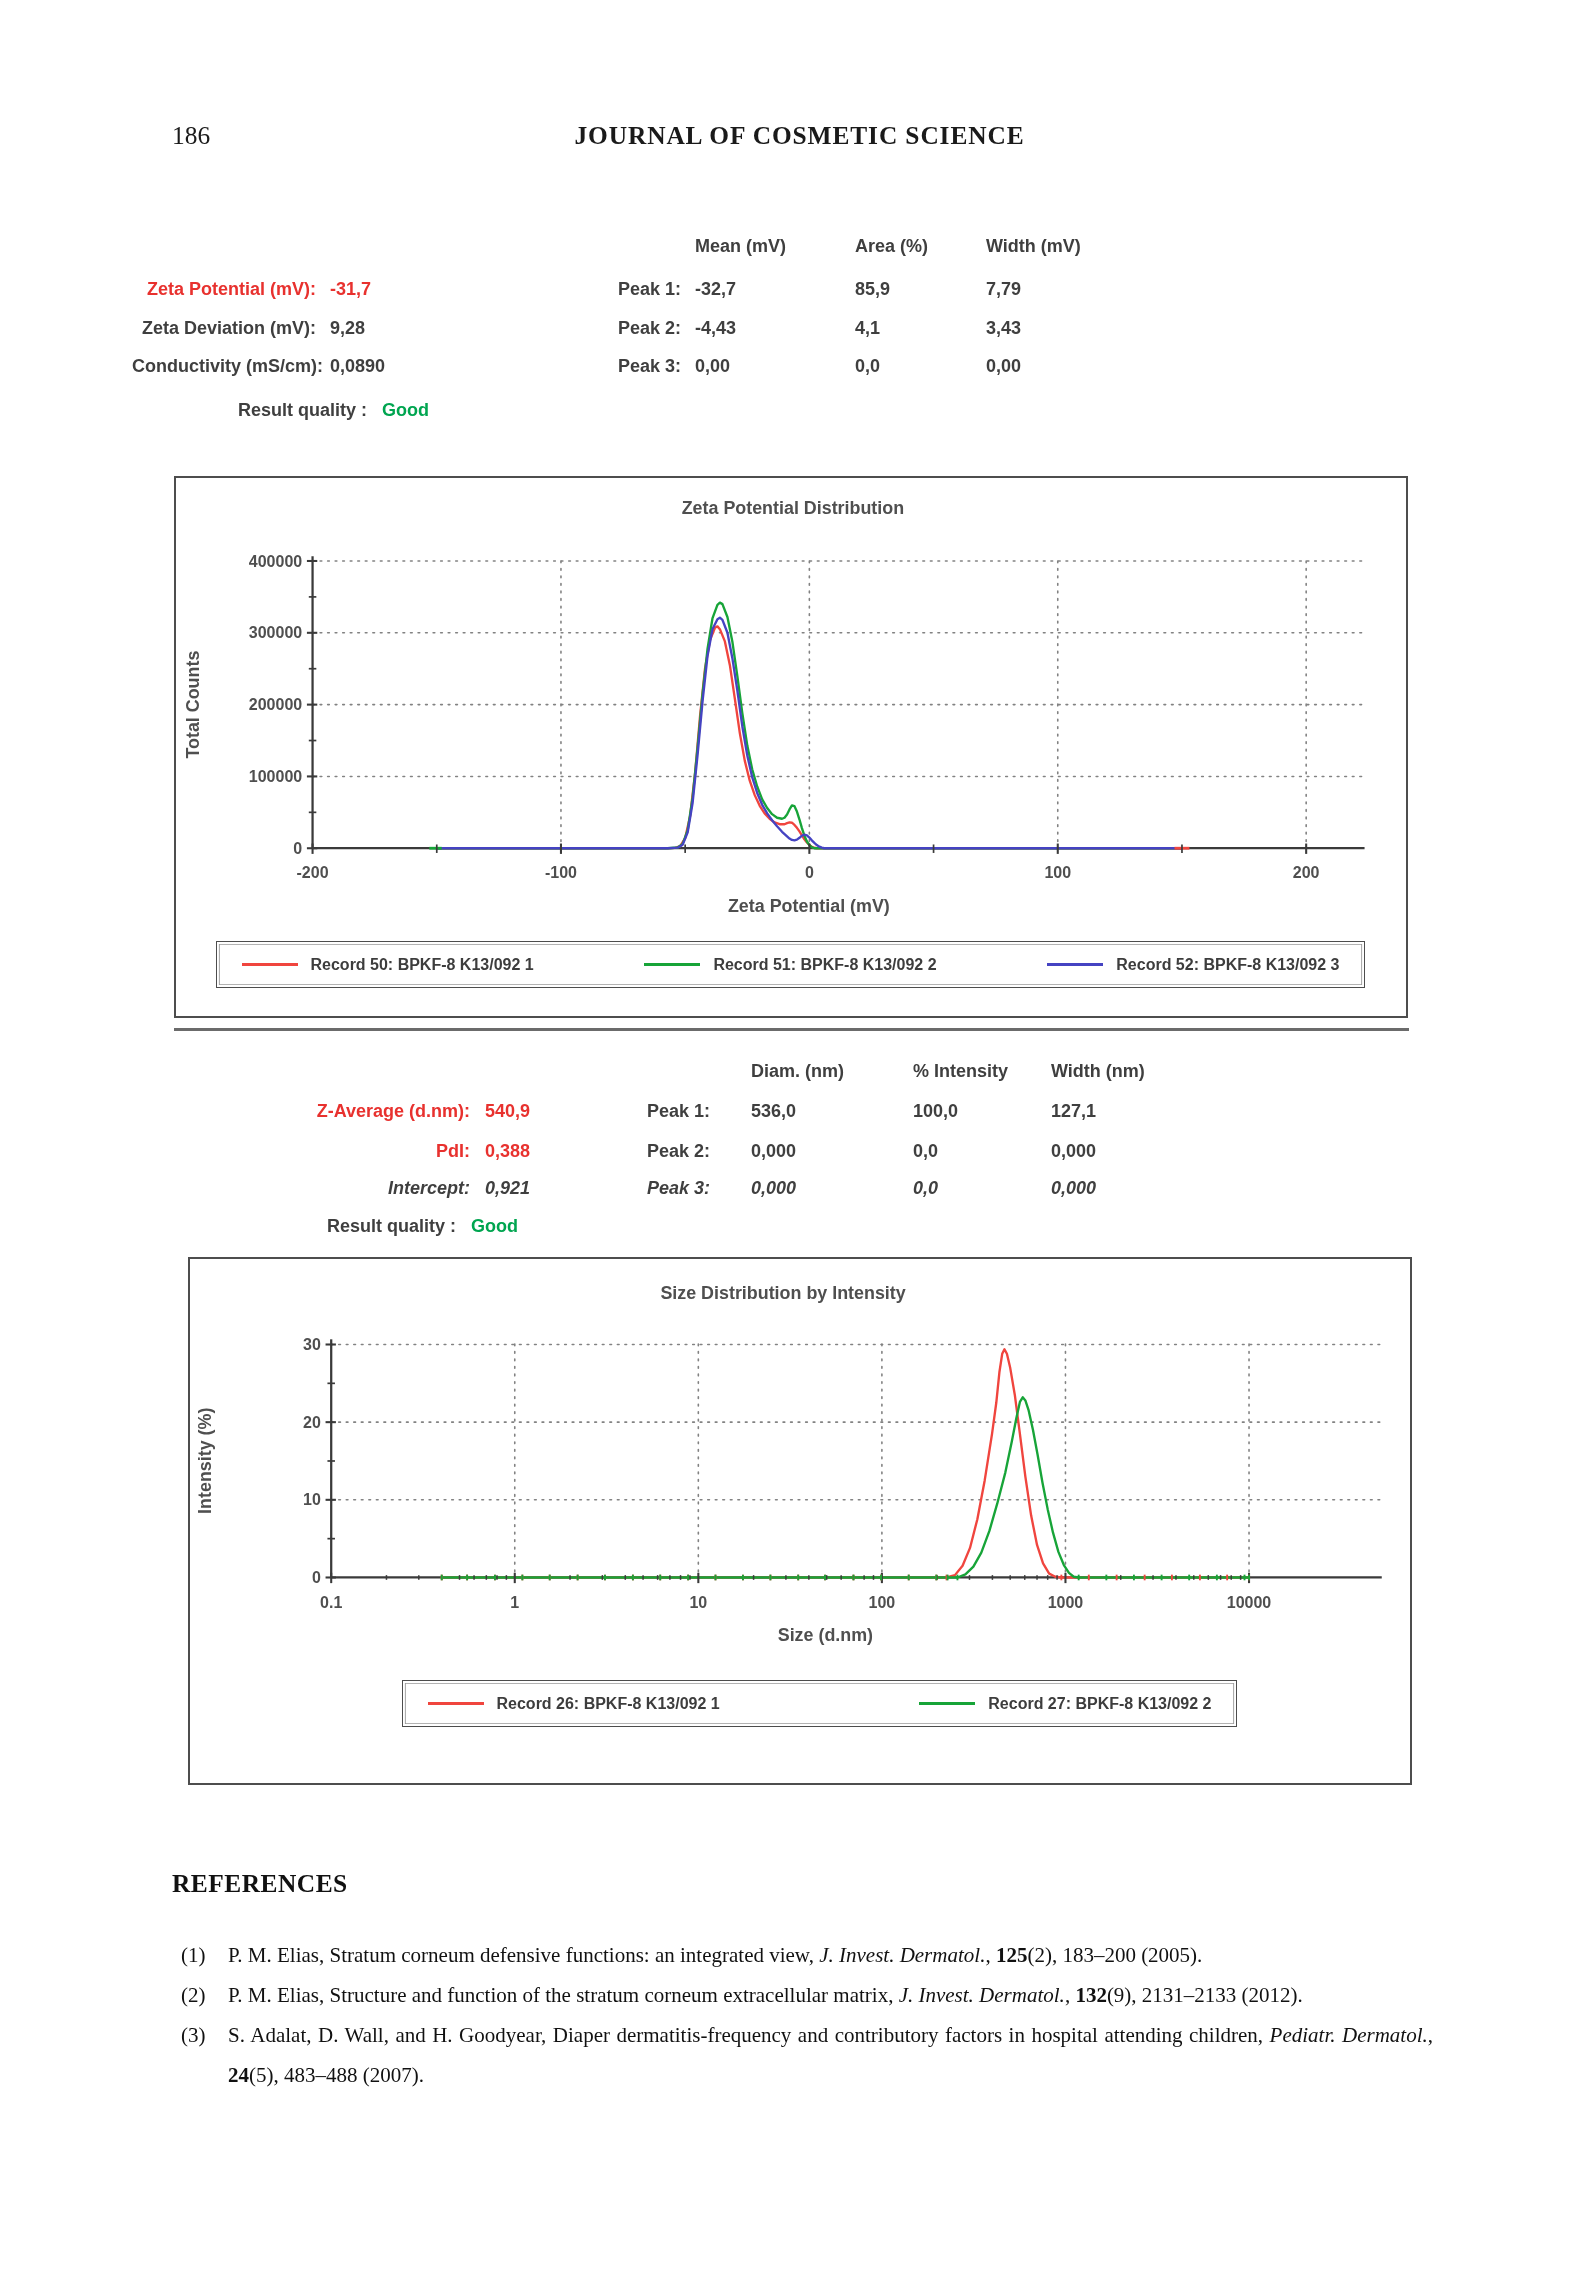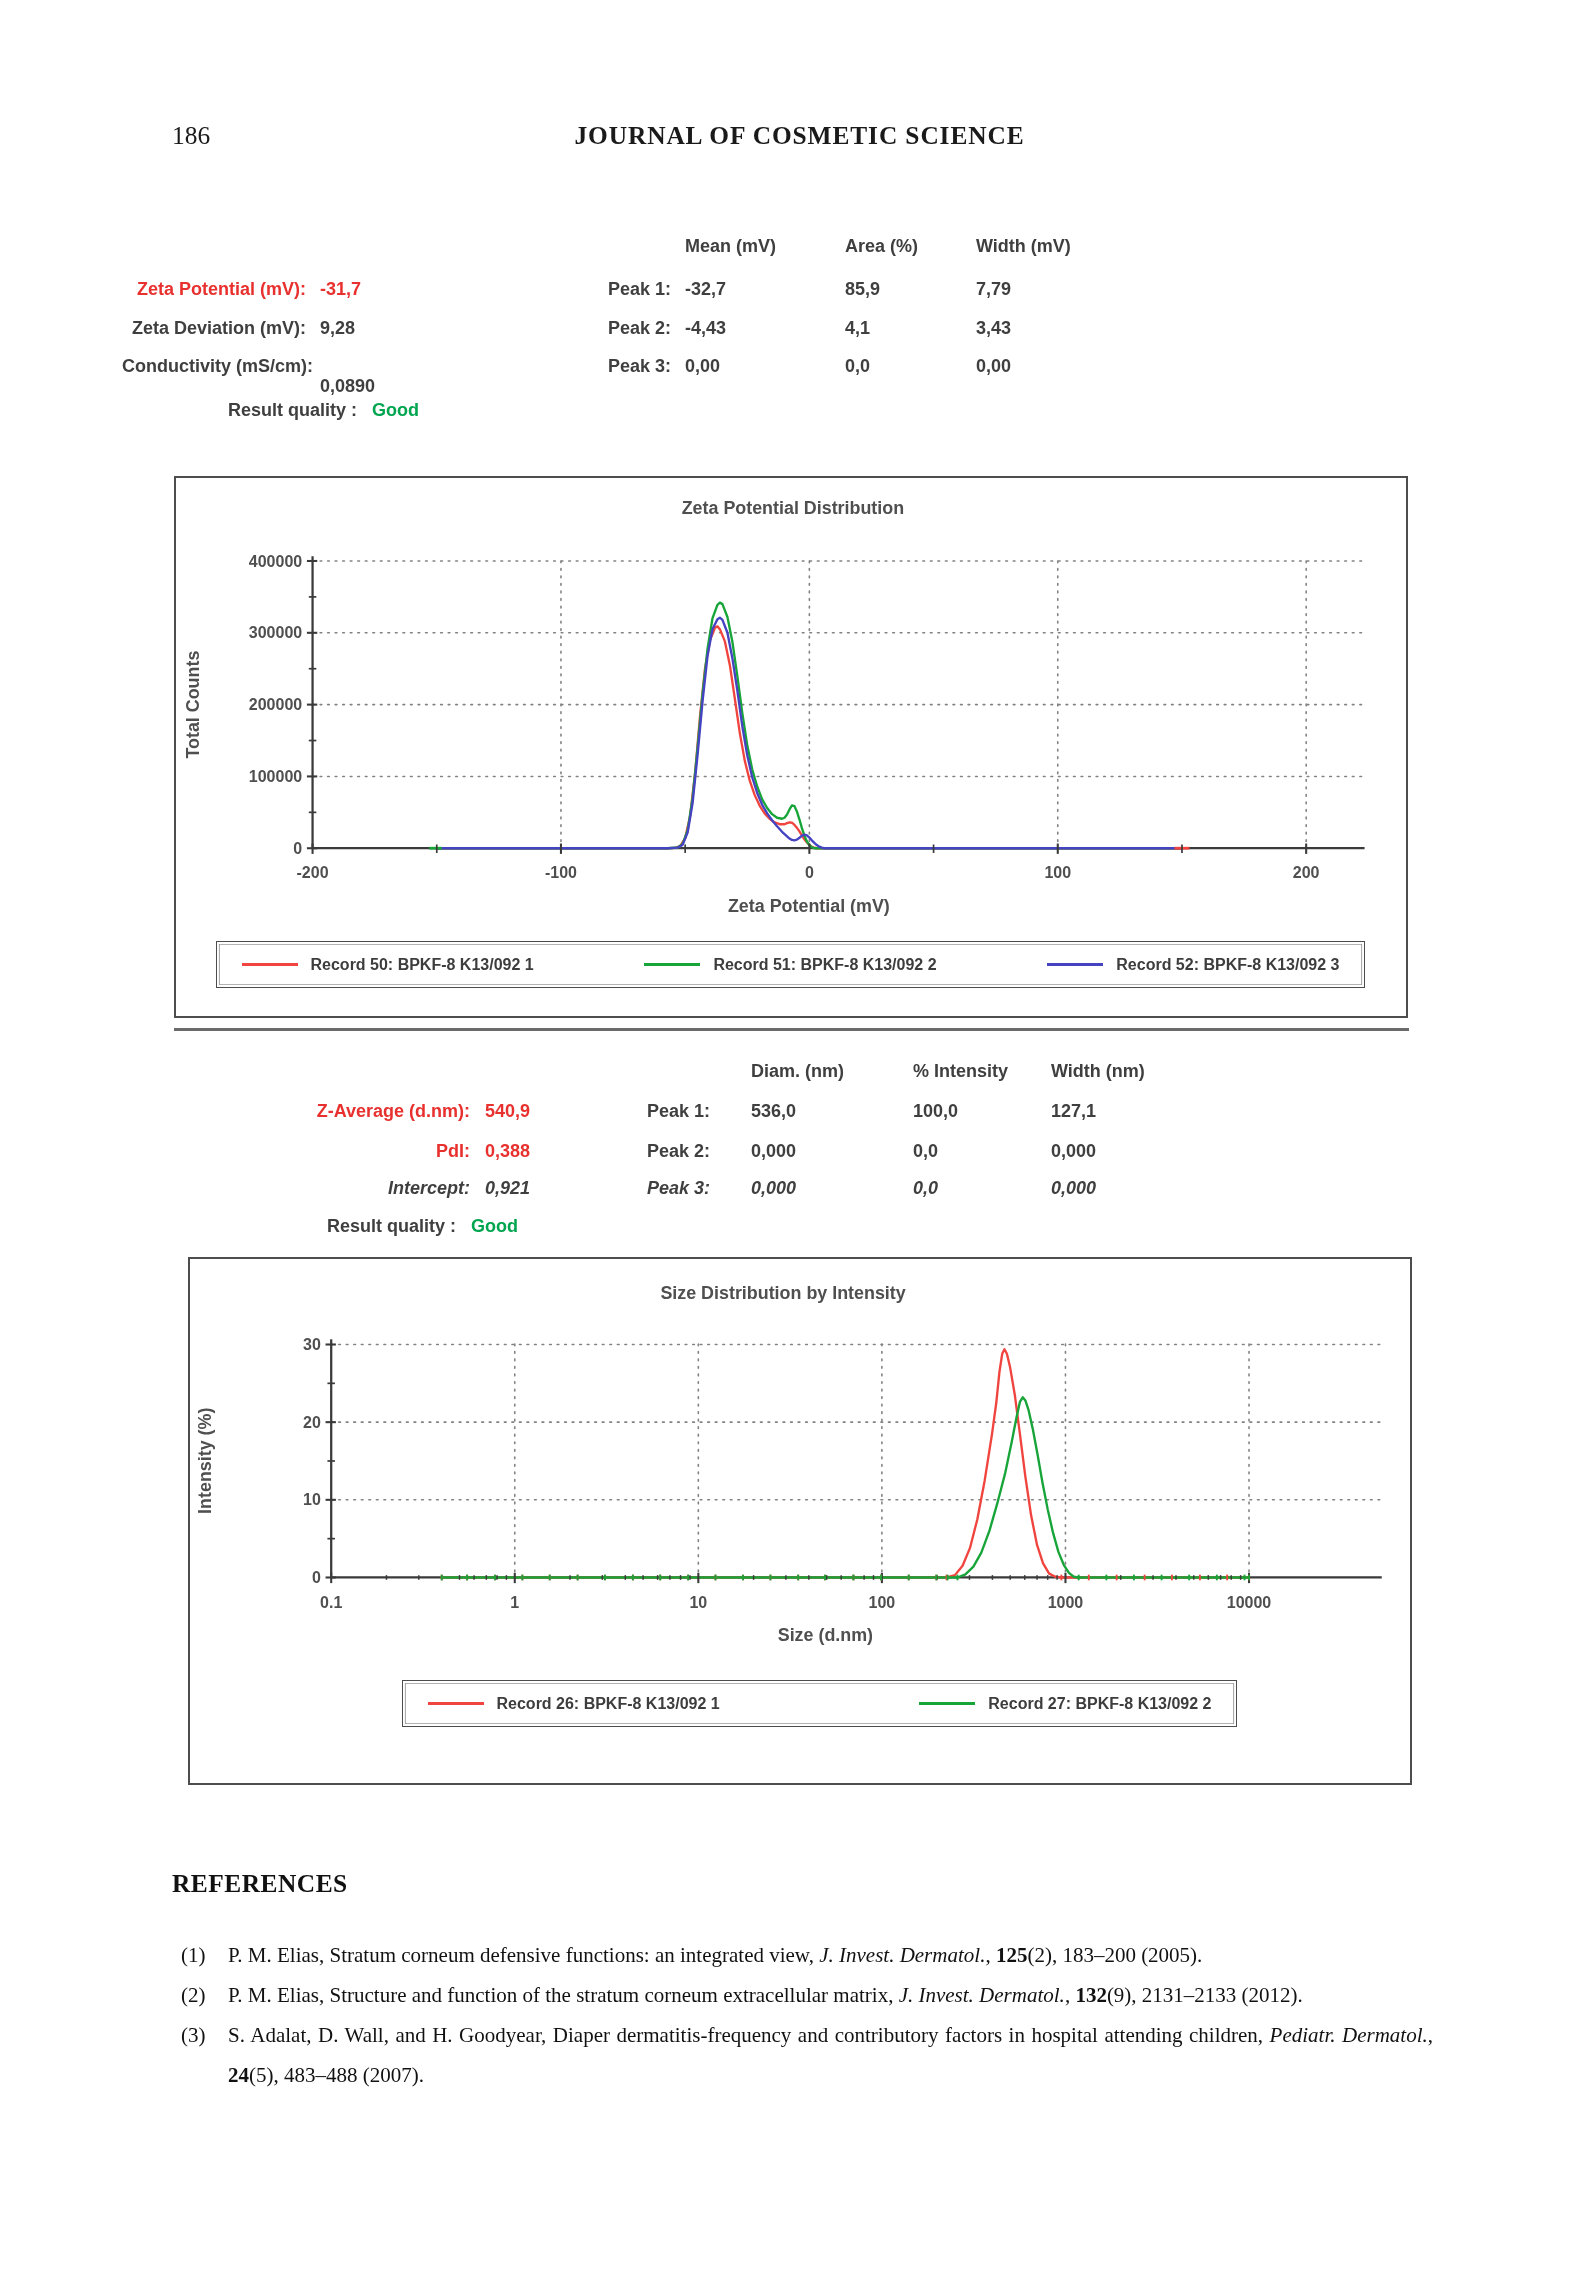--- a/index.html
+++ b/index.html
@@ -38,21 +38,21 @@
   svg text{font-family:"Liberation Sans",sans-serif;}
 </style>
 </head>
 <body>
 
 <div class="sheet">
 
   <div class="pg-num">186</div>
   <div class="pg-title">JOURNAL OF COSMETIC SCIENCE</div>
 
-  <section class="rep" style="left:122px;top:224px;width:1083px;height:207px;">
+  <section class="rep" style="left:132px;top:224px;width:1083px;height:207px;">
     <div class="rrow" style="top:11.3px;left:0;width:1083px;">
       <span class="cell" style="left:563px;">Mean (mV)</span>
       <span class="cell" style="left:723px;">Area (%)</span>
       <span class="cell" style="left:854px;">Width (mV)</span>
     </div>
     <div class="rrow" style="top:54px;left:0;width:1083px;">
       <span class="cell end red" style="left:0;width:184px;">Zeta Potential (mV):</span>
       <span class="cell red" style="left:198px;">-31,7</span>
       <span class="cell end" style="left:469px;width:80px;">Peak 1:</span>
       <span class="cell" style="left:563px;">-32,7</span>
@@ -62,21 +62,21 @@
     <div class="rrow" style="top:93px;left:0;width:1083px;">
       <span class="cell end" style="left:0;width:184px;">Zeta Deviation (mV):</span>
       <span class="cell" style="left:198px;">9,28</span>
       <span class="cell end" style="left:469px;width:80px;">Peak 2:</span>
       <span class="cell" style="left:563px;">-4,43</span>
       <span class="cell" style="left:723px;">4,1</span>
       <span class="cell" style="left:854px;">3,43</span>
     </div>
     <div class="rrow" style="top:131px;left:0;width:1083px;">
       <span class="cell end" style="left:0;width:184px;">Conductivity (mS/cm):</span>
-      <span class="cell" style="left:198px;margin-top:20px;">0,0890</span>
+      <span class="cell" style="left:198px;">0,0890</span>
       <span class="cell end" style="left:469px;width:80px;">Peak 3:</span>
       <span class="cell" style="left:563px;">0,00</span>
       <span class="cell" style="left:723px;">0,0</span>
       <span class="cell" style="left:854px;">0,00</span>
     </div>
     <div class="rrow" style="top:175px;left:0;width:1083px;">
       <span class="cell end" style="left:0;width:235px;">Result quality :</span>
       <span class="cell good" style="left:250px;">Good</span>
     </div>
   </section>

